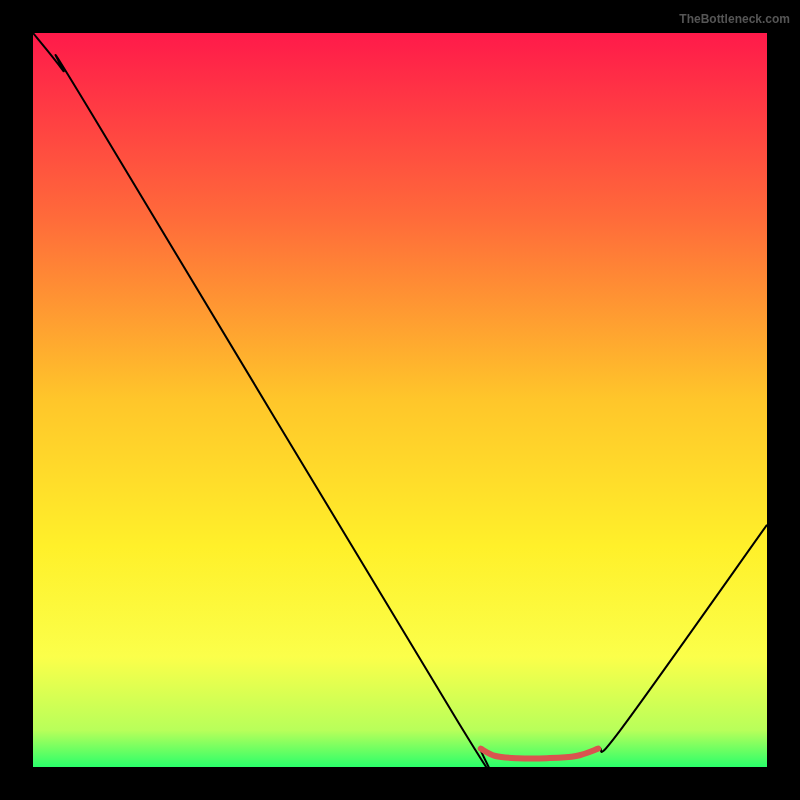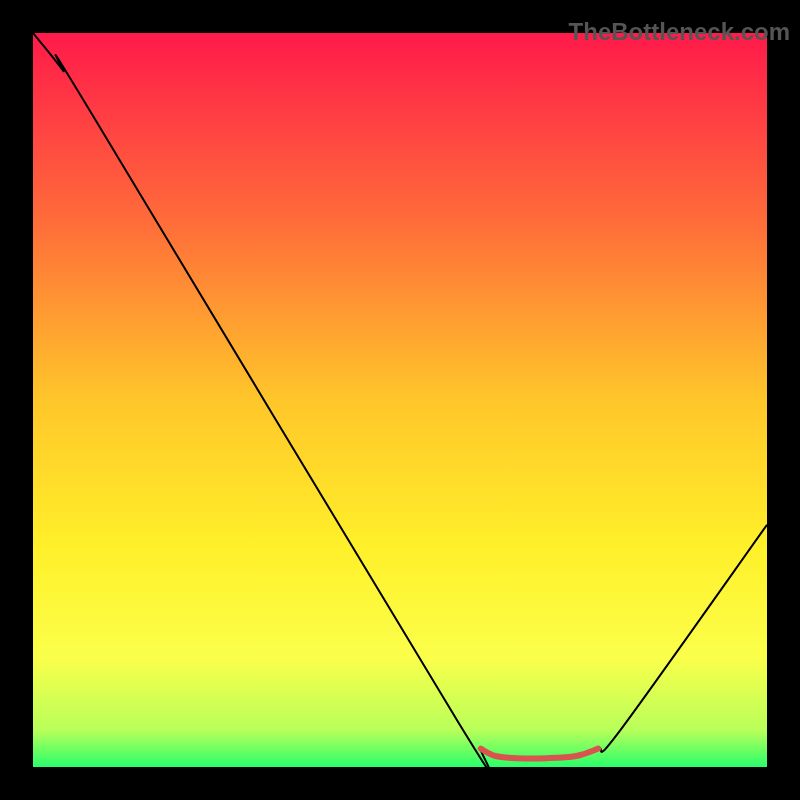--- a/index.html
+++ b/index.html
@@ -13,24 +13,24 @@
     font-family: Arial, sans-serif;
   }
   .container {
     width: 800px;
     height: 800px;
     position: relative;
     background: #000;
   }
   .watermark {
     position: absolute;
-    top: 18px;
+    top: 12px;
     right: 10px;
     color: #555;
-    font-size: 24px;
+    font-size: 12px;
     font-weight: bold;
     z-index: 10;
     margin-left: 21px;
   }
   .plot-area {
     position: absolute;
     left: 33px;
     top: 33px;
     width: 734px;
     height: 734px;

